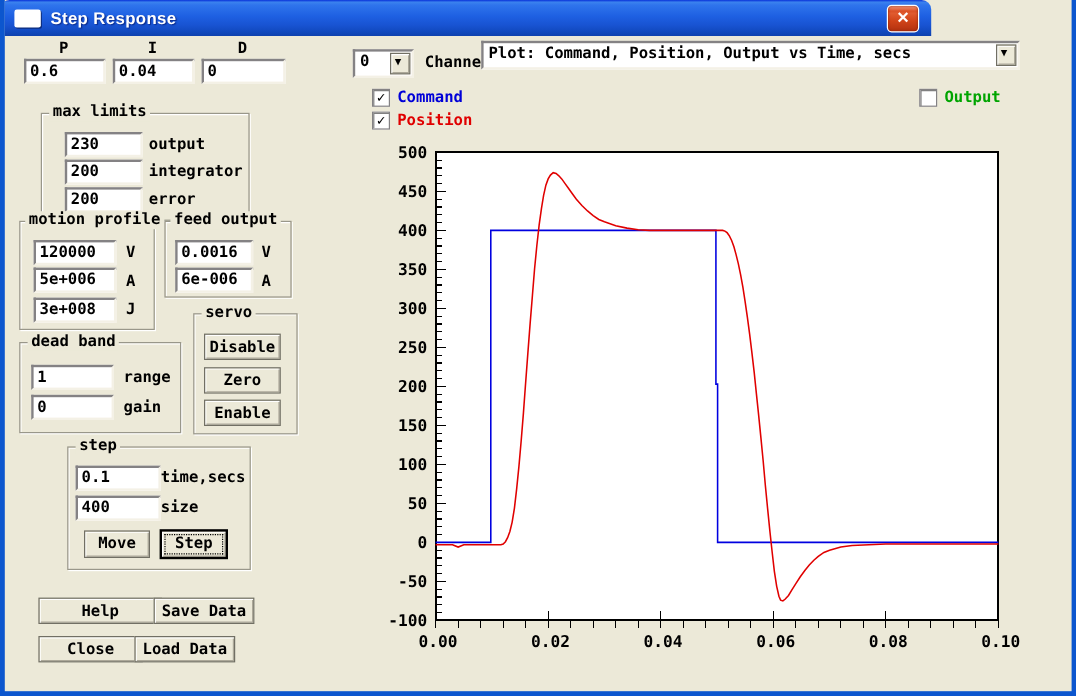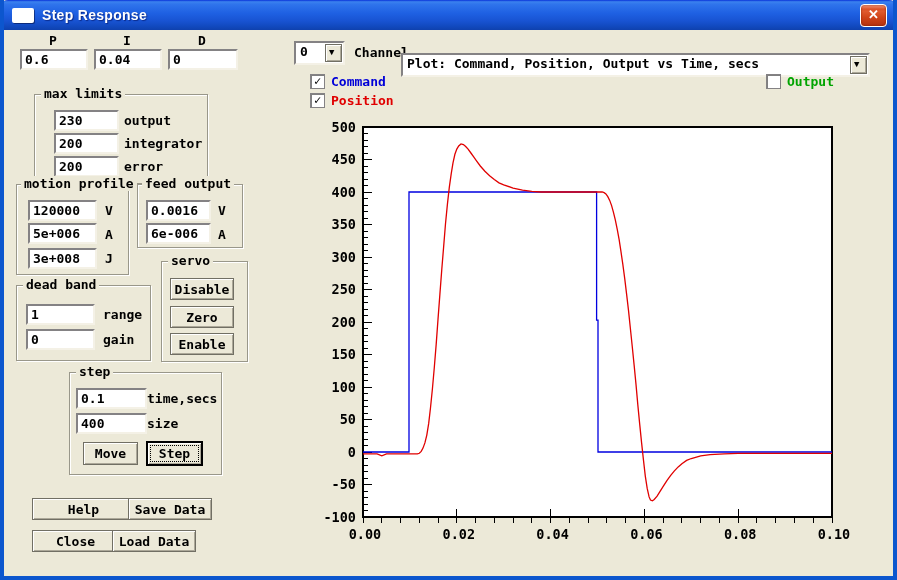--- a/index.html
+++ b/index.html
@@ -1,19 +1,19 @@
 <!DOCTYPE html>
 <html><head>
 <meta charset="utf-8">
 <style>
   html,body{margin:0;padding:0;background:#fff;}
   .window{position:relative;width:897px;height:580px;box-sizing:border-box;
     background:#ECE9D8;border:4px solid #0C56CE;border-top:none;overflow:hidden;
     font-family:"DejaVu Sans Mono","Liberation Mono",monospace;font-weight:bold;font-size:13px;color:#000;}
-  .titlebar{position:absolute;left:-4px;top:0;width:897px;height:30px;
+  .titlebar{position:absolute;left:-4px;top:0;width:776px;height:30px;
     background:linear-gradient(180deg,#0831D9 0%,#3B82EE 6%,#2F74EC 14%,#1E60E2 45%,#1853D2 70%,#1149BE 88%,#0F41AE 100%);
     border-radius:8px 8px 0 0;}
   .win-icon{position:absolute;left:12px;top:8px;width:22px;height:15px;background:#fff;
     border-radius:2px;box-shadow:1px 1px 0 rgba(0,0,30,.45);}
   .title-text{position:absolute;left:42px;top:7px;color:#fff;font-family:"Liberation Sans",sans-serif;
     font-size:14px;font-weight:bold;text-shadow:1px 1px 1px #0A2A8A;letter-spacing:.3px;}
   .close-btn{position:absolute;right:10px;top:4px;width:25px;height:21px;border:1px solid #fff;border-radius:4px;
     background:linear-gradient(180deg,#F3997B 0%,#E3583176 20%,#E05A2E 30%,#D04318 60%,#B23110 100%);
     background-color:#D34A1E;color:#fff;text-align:center;line-height:20px;font-size:13px;cursor:pointer;
     font-family:"Liberation Sans",sans-serif;box-shadow:inset 0 0 2px #7E1D00;}
@@ -96,42 +96,42 @@
   </div>
 
   <div class="group" style="left:12px;top:285px;width:133px;height:74px;">
     <span class="gtitle">dead band</span>
     <input class="field" style="left: 9px; top: 18px; width: 62px;" value="1">
     <span class="lab" style="left:86px;top:21px;">range</span>
     <input class="field" style="left: 9px; top: 43px; width: 62px;" value="0">
     <span class="lab" style="left:86px;top:46px;">gain</span>
   </div>
 
-  <div class="group" style="left:65px;top:372px;width:151px;height:101px;">
+  <div class="group" style="left:52px;top:372px;width:151px;height:101px;">
     <span class="gtitle">step</span>
     <input class="field" style="left: 6px; top: 15px; width: 64px;" value="0.1">
     <span class="lab" style="left:77px;top:18px;">time,secs</span>
     <input class="field" style="left: 6px; top: 40px; width: 64px;" value="400">
     <span class="lab" style="left:77px;top:43px;">size</span>
     <button class="btn" style="left:13px;top:69px;width:55px;height:23px;">Move</button>
     <button class="btn default" style="left:76px;top:68px;width:57px;height:25px;">Step</button>
   </div>
 
   <button class="btn" style="left:28px;top:498px;width:103px;height:22px;">Help</button>
   <button class="btn" style="left:124px;top:498px;width:84px;height:22px;">Save Data</button>
   <button class="btn" style="left:28px;top:530px;width:87px;height:22px;">Close</button>
   <button class="btn" style="left:108px;top:530px;width:84px;height:22px;">Load Data</button>
 
   <div class="combo" style="left:290px;top:41px;width:47px;">
     <span class="combo-value">0</span>
     <span class="combo-arrow"></span>
   </div>
   <span class="lab" style="left:350px;top:45px;">Channel</span>
 
-  <div class="combo" style="left:397px;top:53px;width:445px;padding-left:20px;">
+  <div class="combo" style="left:397px;top:34px;width:445px;">
     <span class="combo-value">Plot: Command, Position, Output vs Time, secs</span>
     <span class="combo-arrow"></span>
   </div>
 
   <div class="checkline" style="left:306px;top:74px;">
     <span class="checkbox">✓</span>
     <span style="color: rgb(0, 0, 216);">Command</span>
   </div>
   <div class="checkline" style="left:306px;top:93px;">
     <span class="checkbox">✓</span>

